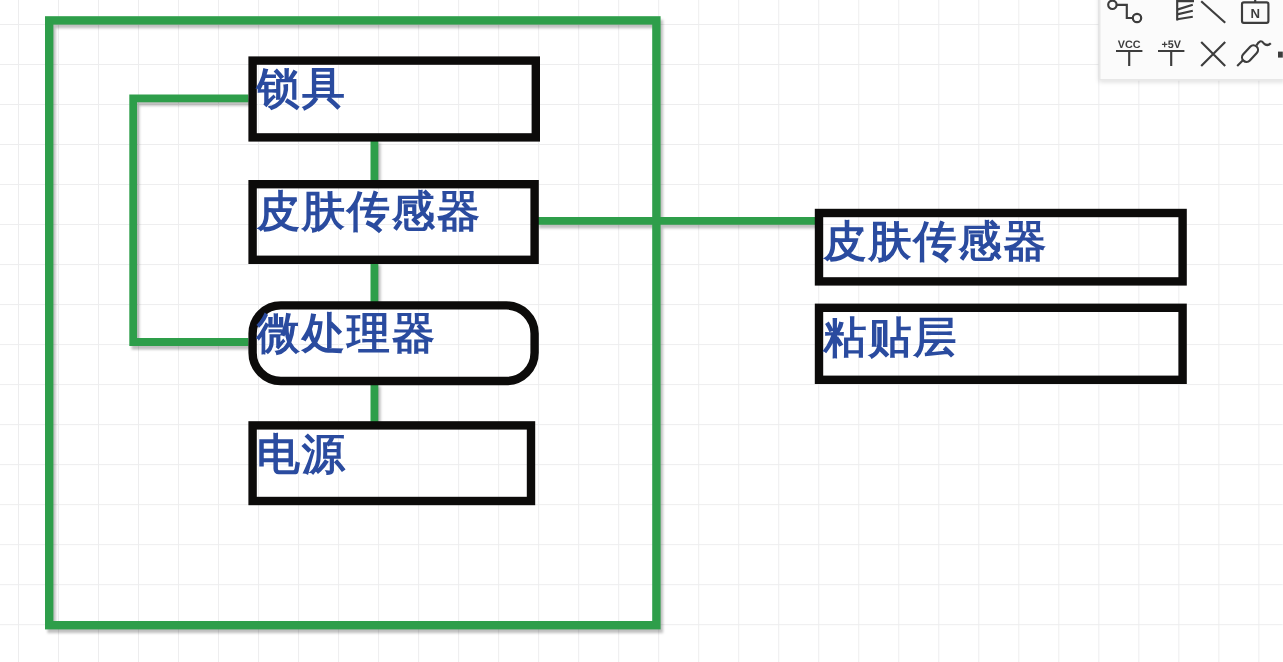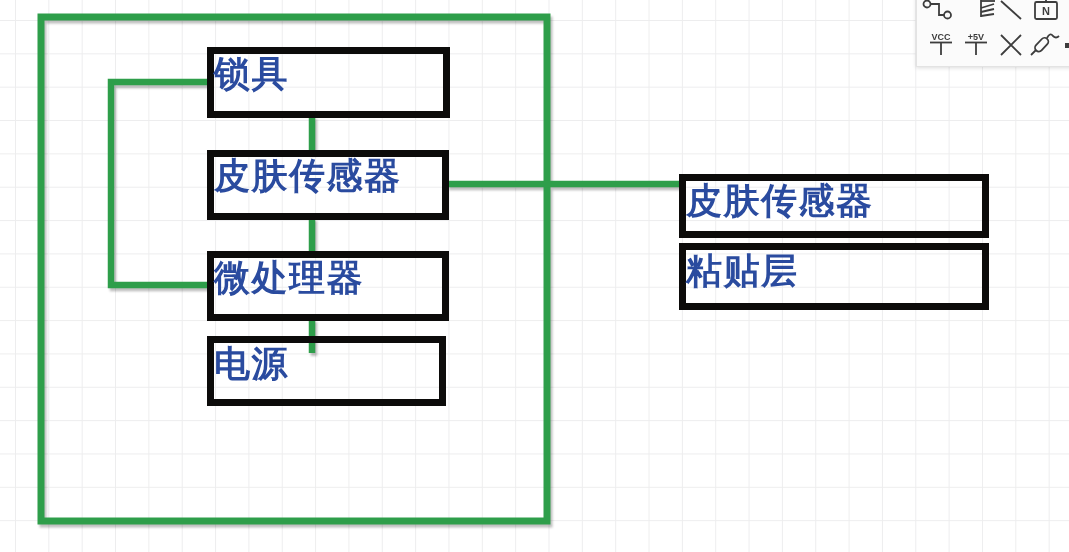--- a/index.html
+++ b/index.html
@@ -32,25 +32,25 @@
     border: 7px solid #0c0b0a;
     background: transparent;
     display: flex; align-items: flex-start;
     font-weight: bold; font-size: 36px; line-height: 1.05;
     letter-spacing: 1.5px;
     color: #2a4b9f;
     white-space: nowrap;
   }
   #box-lock      { left: 207px; top:  47px; width: 243px; height: 71px; padding-top: 1px; }
   #box-signal    { left: 207px; top: 150px; width: 242px; height: 70px; padding-top: 0; }
-  #box-micro     { left: 207px; top: 251px; width: 242px; height: 70px; padding-top: 1px; }
-  #box-power     { left: 207px; top: 336px; width: 239px; height: 70px; padding-top: 2px; }
+  #box-micro     { left: 207px; top: 251px; width: 242px; height: 70px; padding-top: 1px; border-radius: 27px; }
+  #box-power     { left: 207px; top: 351px; width: 239px; height: 70px; padding-top: 2px; }
   #box-protect   { left: 679px; top: 114px; width: 310px; height: 72px; padding-top: 4px; }
   #box-skin      { left: 679px; top: 174px; width: 310px; height: 64px; padding-top: 1px; }
-  #box-adhesive  { left: 679px; top: 243px; width: 310px; height: 67px; padding-top: 2px; }
+  #box-adhesive  { left: 679px; top: 253px; width: 310px; height: 67px; padding-top: 2px; }
   
   #palette {
     position: absolute; left: 916px; top: -30px; z-index: 3;
     width: 160px; height: 95px;
     background: #fbfbfb;
     border: 1px solid #e3e3e3;
     box-shadow: 0 1px 4px rgba(0,0,0,0.14);
   }
   #palette svg { display: block; }
   #palette text {

